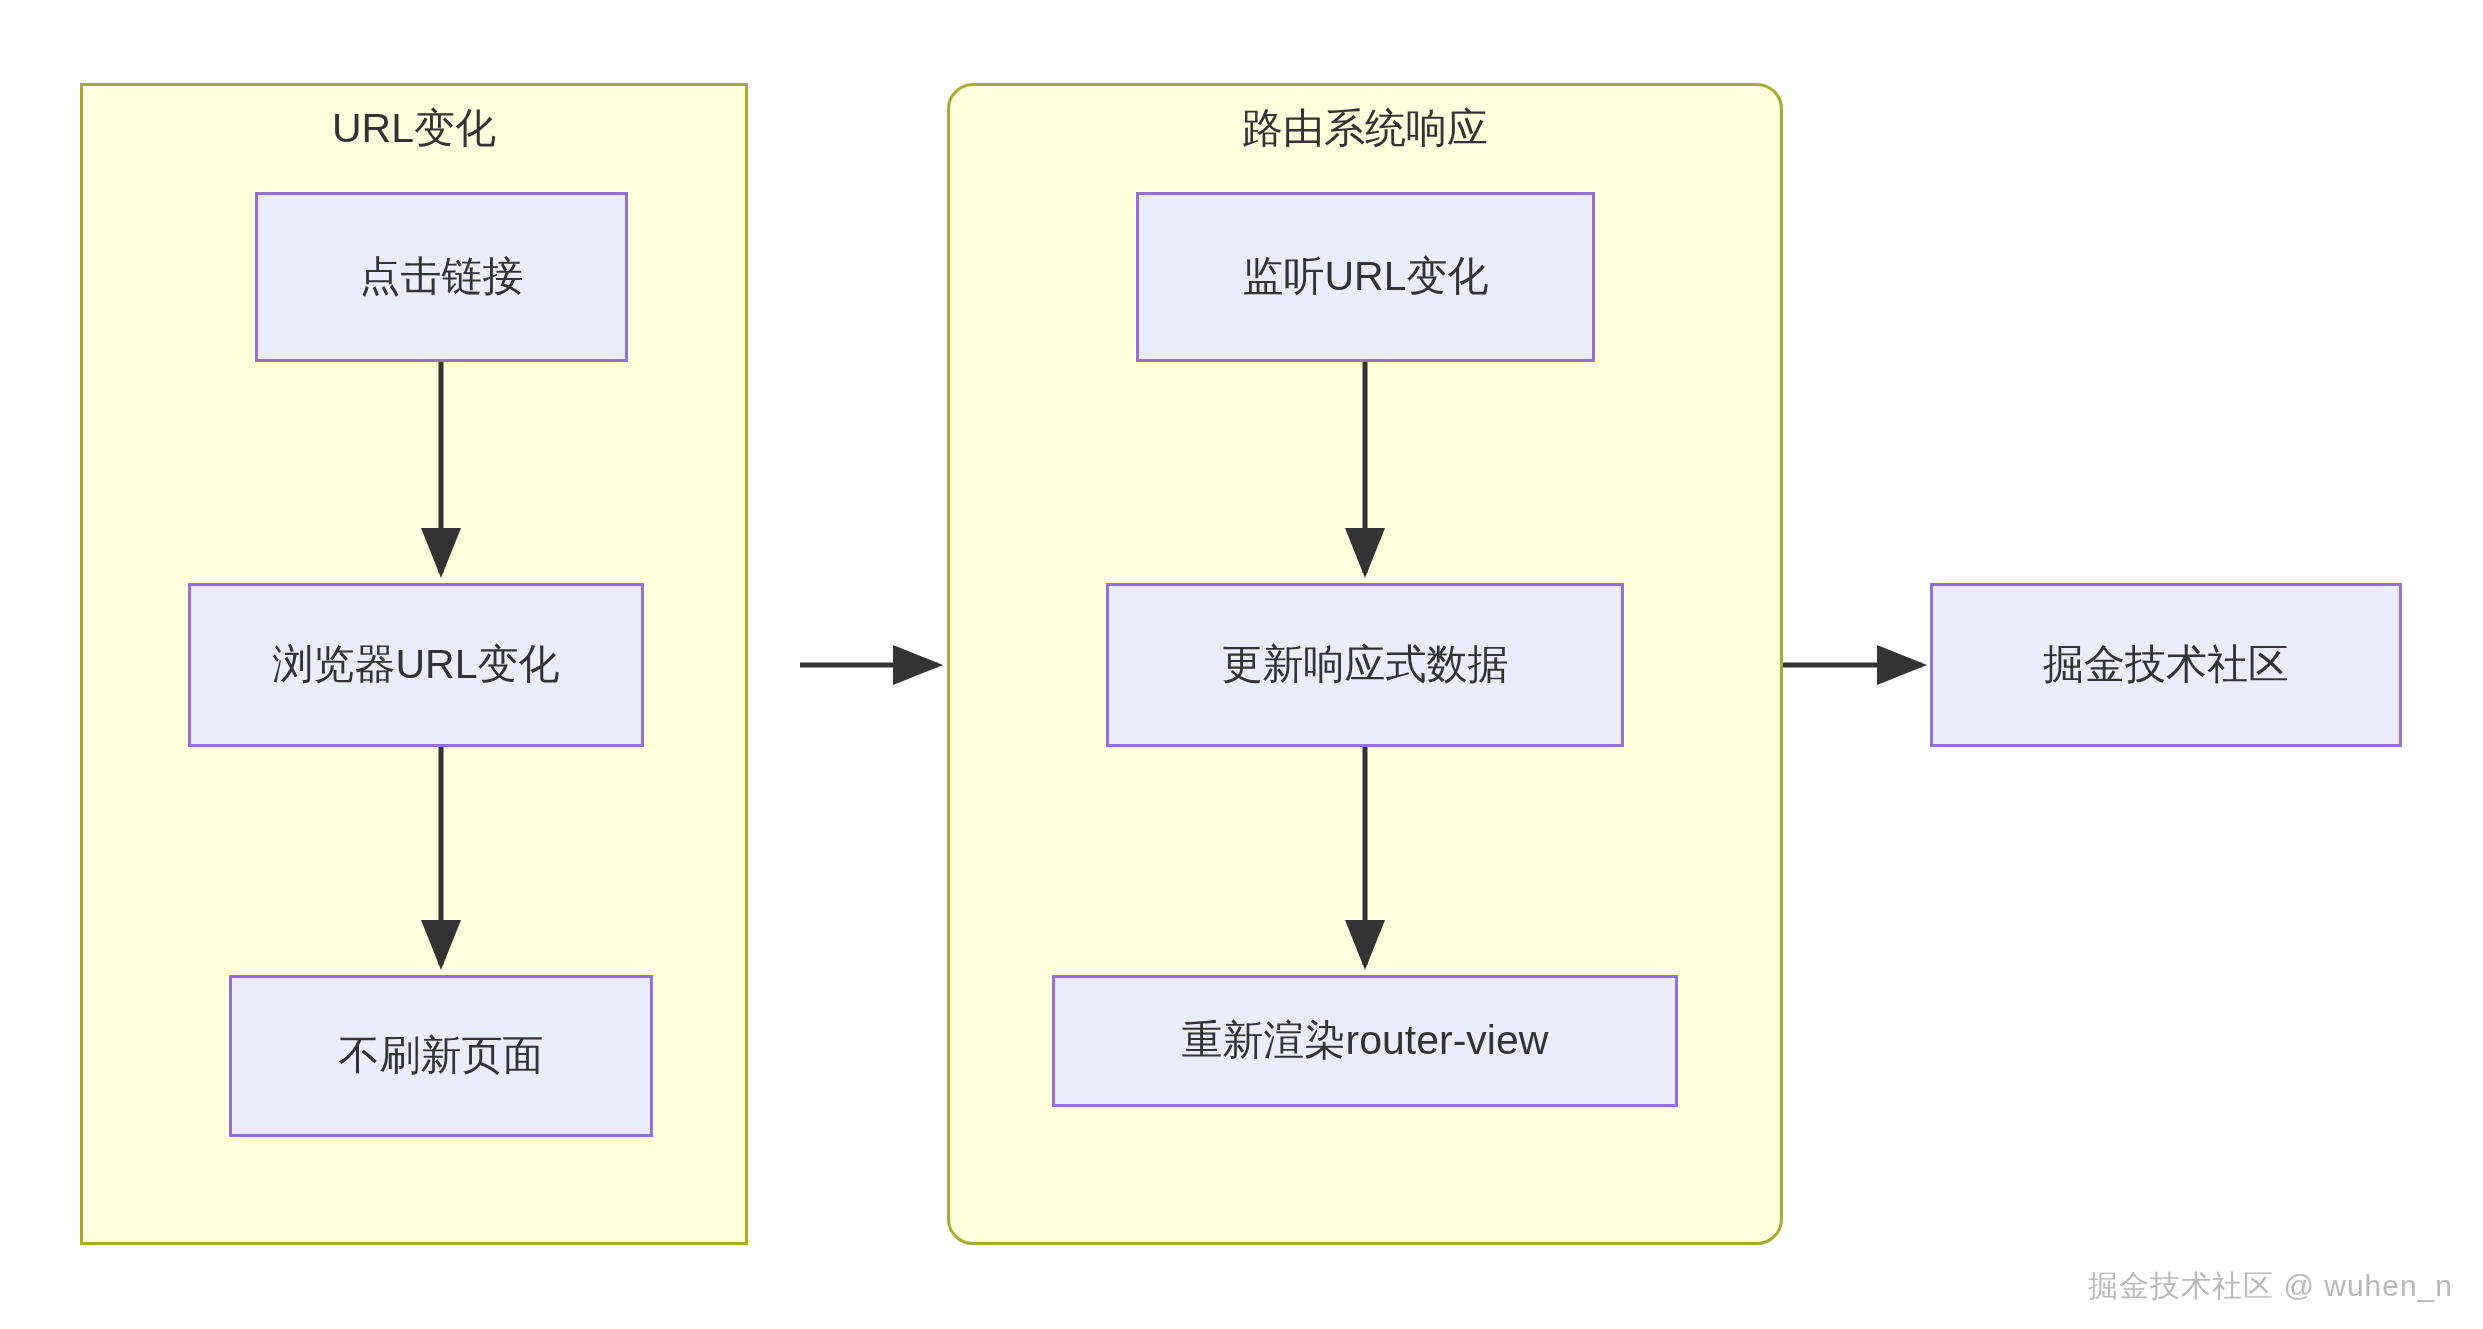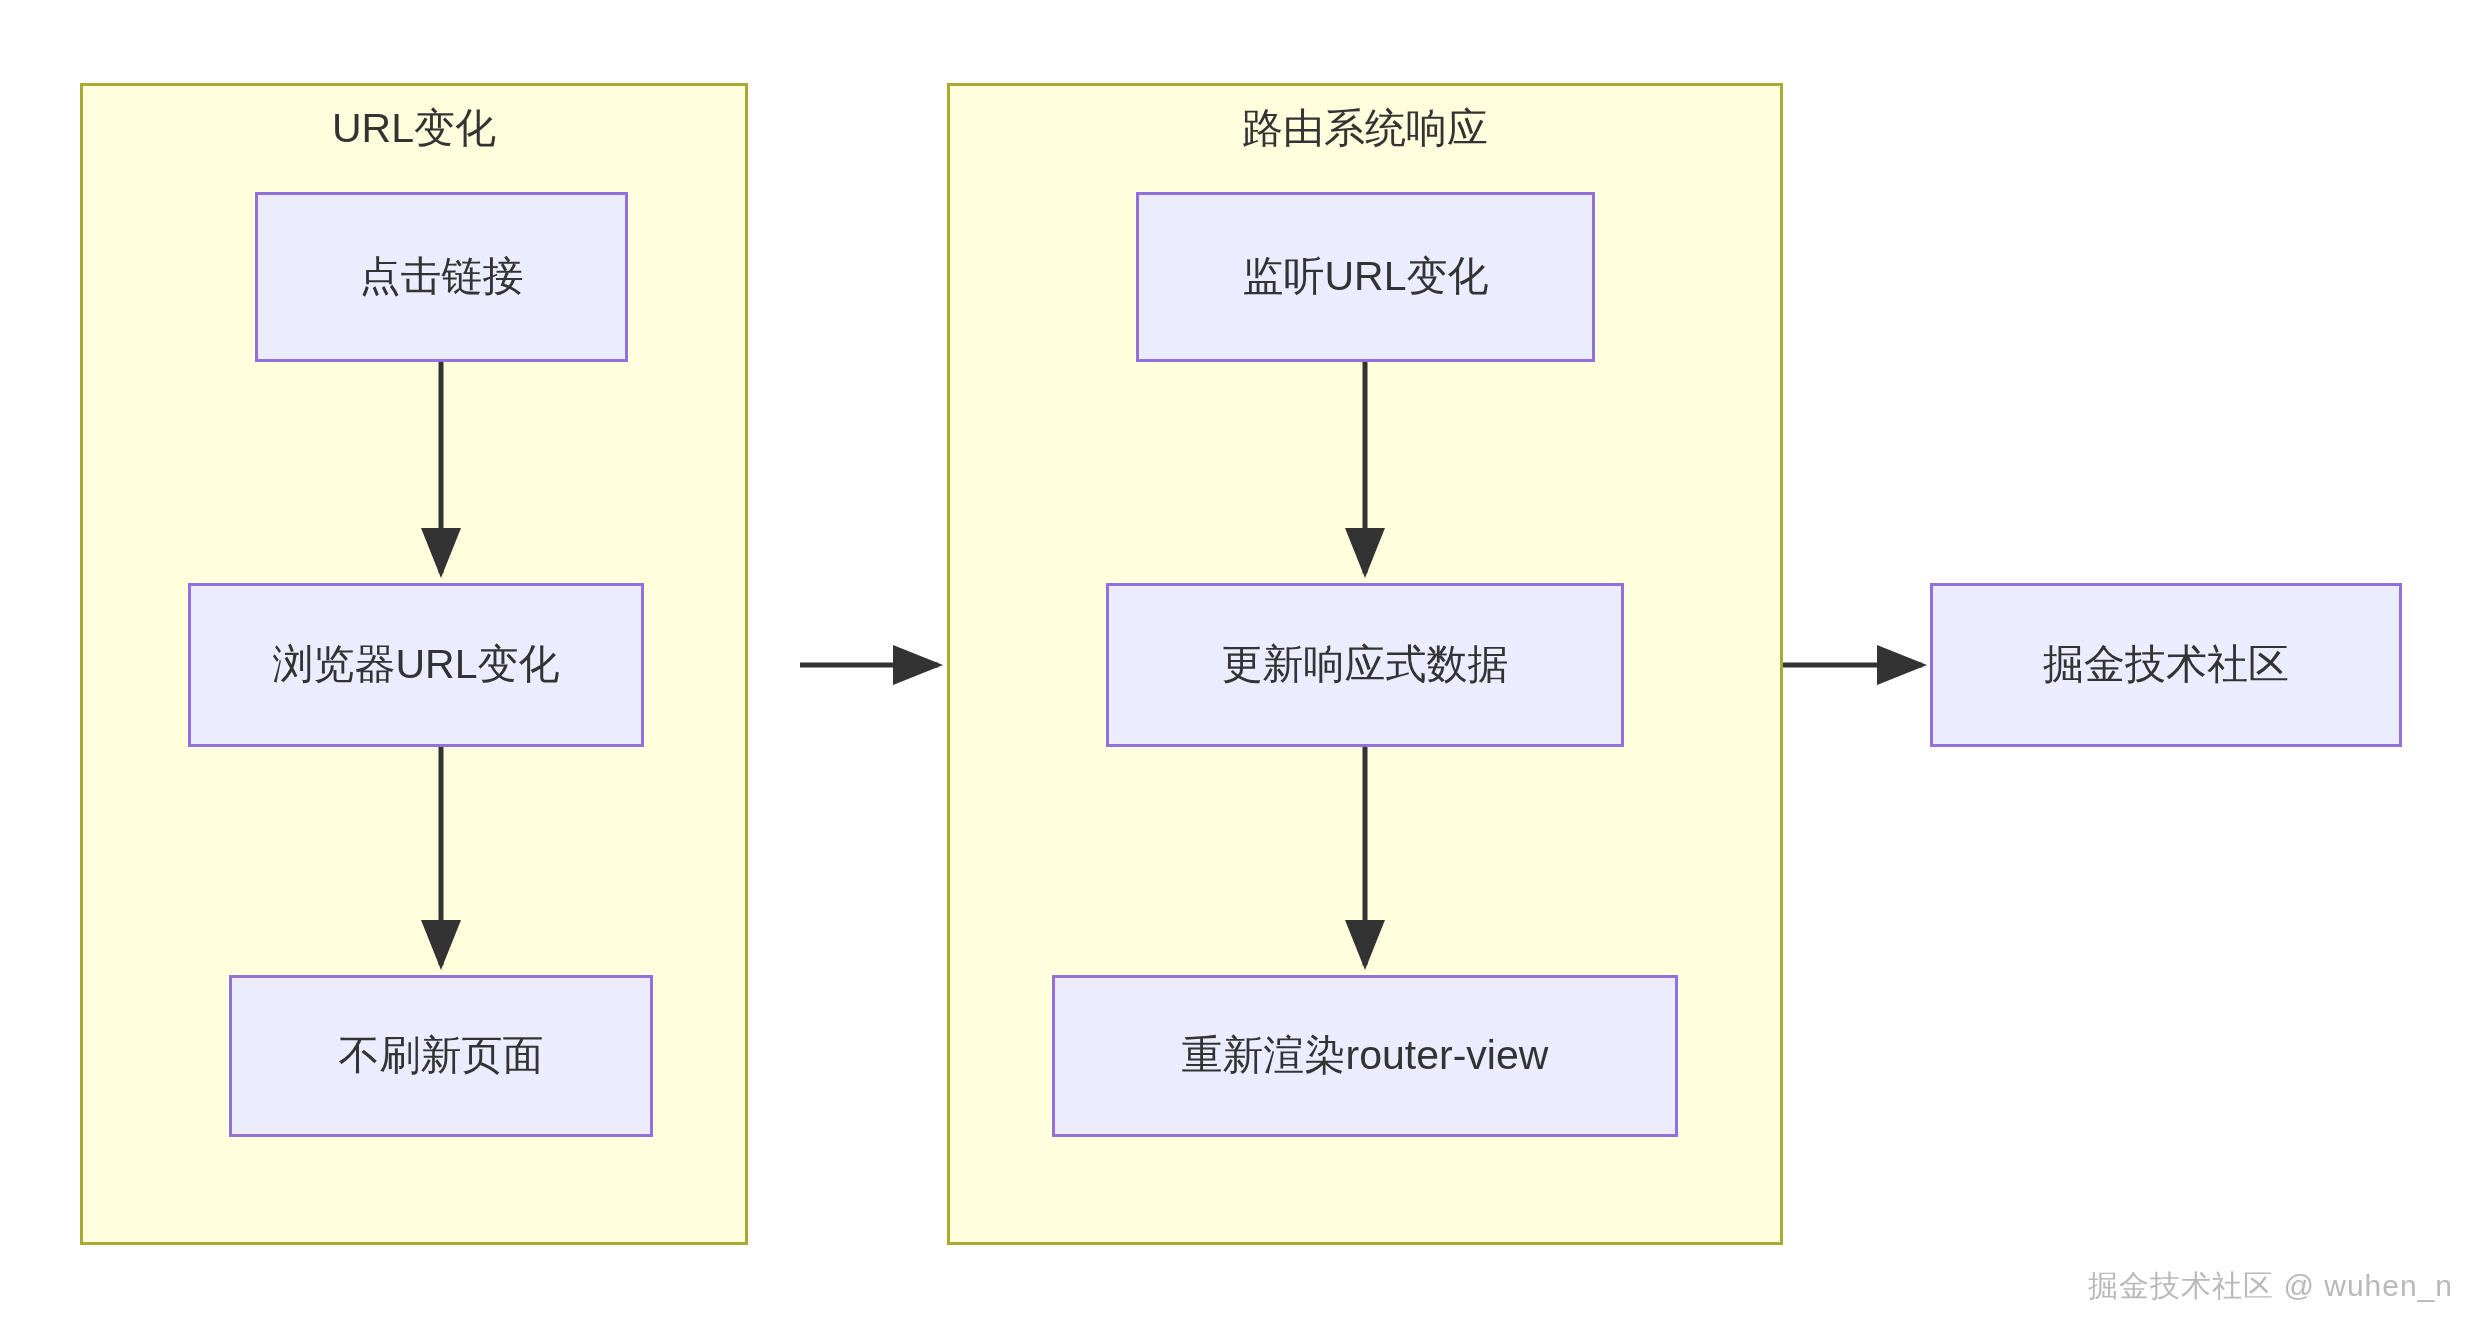--- a/index.html
+++ b/index.html
@@ -70,21 +70,21 @@
 </style>
 </head>
 <body>
 
 <div id="canvas">
 
   <div class="cluster" style="left:80px; top:83px; width:668px; height:1162px;">
     <div class="cluster-title">URL变化</div>
   </div>
 
-  <div class="cluster" style="left:947px; top:83px; width:836px; height:1162px;">
+  <div class="cluster" style="left:947px; top:83px; width:836px; height:1162px;border-radius:26px;">
     <div class="cluster-title">路由系统响应</div>
   </div>
 
   <svg id="edge-layer" viewBox="0 0 2483 1329" xmlns="http://www.w3.org/2000/svg">
     <defs>
       <marker id="arrowhead" markerWidth="10" markerHeight="8" refX="9" refY="4" orient="auto" markerUnits="strokeWidth">
         <path d="M0,0 L10,4 L0,8 z" fill="#333333"></path>
       </marker>
     </defs>
 
@@ -114,21 +114,21 @@
   </div>
 
   <div class="node" style="left:1136px; top:192px; width:459px; height:170px;">
     <span class="node-label">监听URL变化</span>
   </div>
 
   <div class="node" style="left:1106px; top:583px; width:518px; height:164px;">
     <span class="node-label">更新响应式数据</span>
   </div>
 
-  <div class="node" style="left:1052px; top:975px; width:626px; height:162px;">
+  <div class="node" style="left:1052px; top:975px; width:626px; height:132px;">
     <span class="node-label">重新渲染router-view</span>
   </div>
 
   <div class="node" style="left:1930px; top:583px; width:472px; height:164px;">
     <span class="node-label">掘金技术社区</span>
   </div>
 
   <div class="watermark">掘金技术社区 @ wuhen_n</div>
 
 </div>

